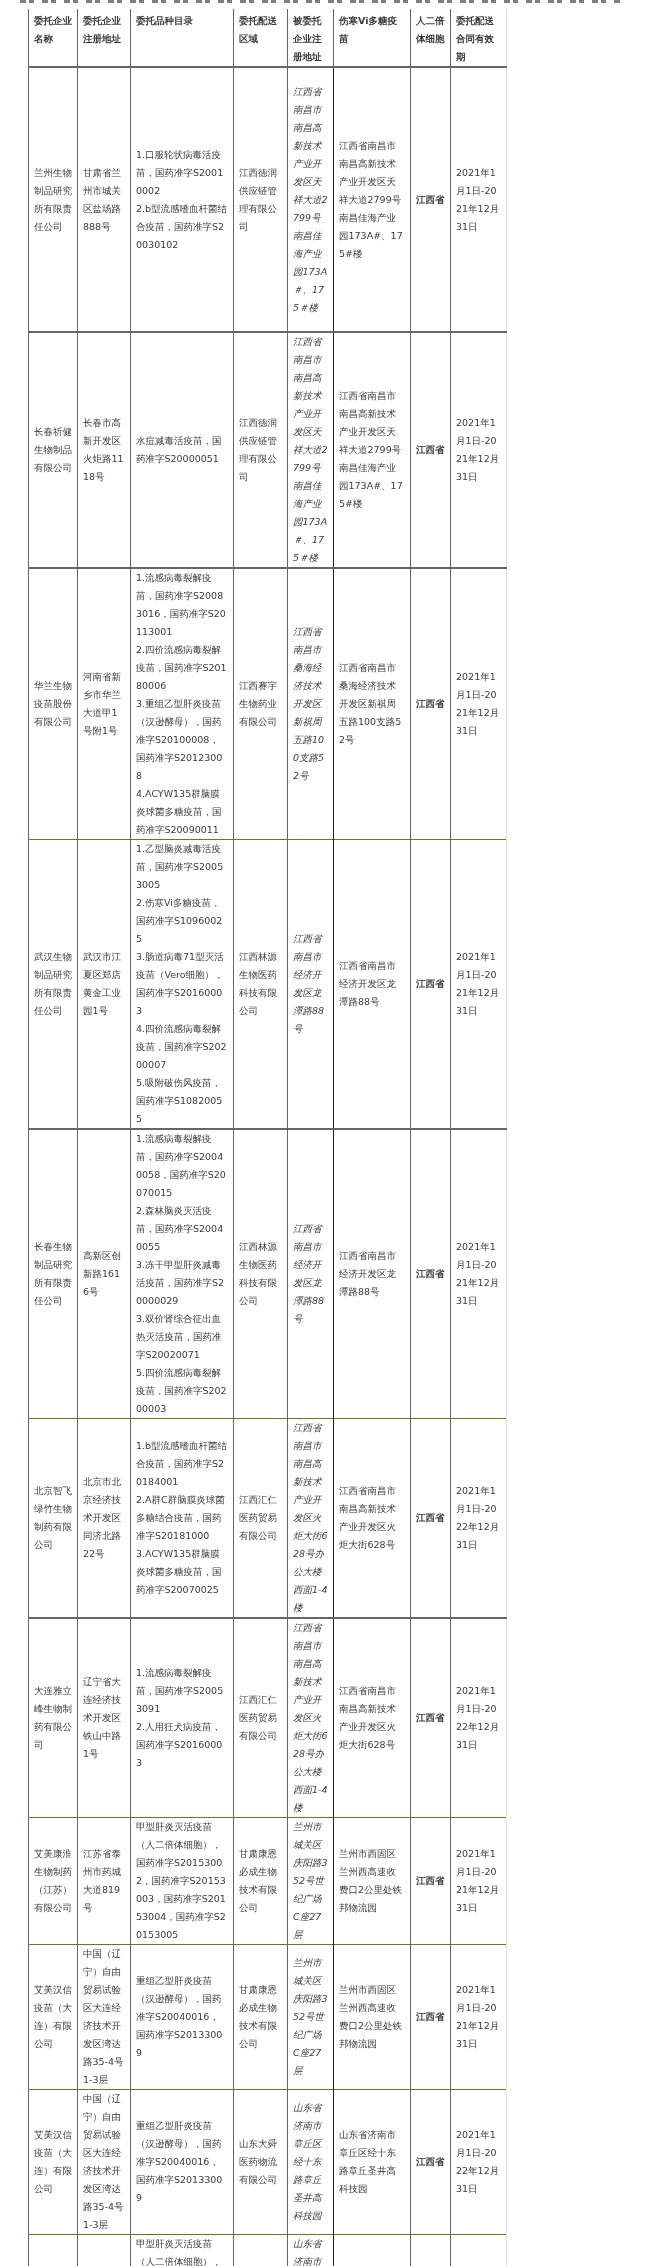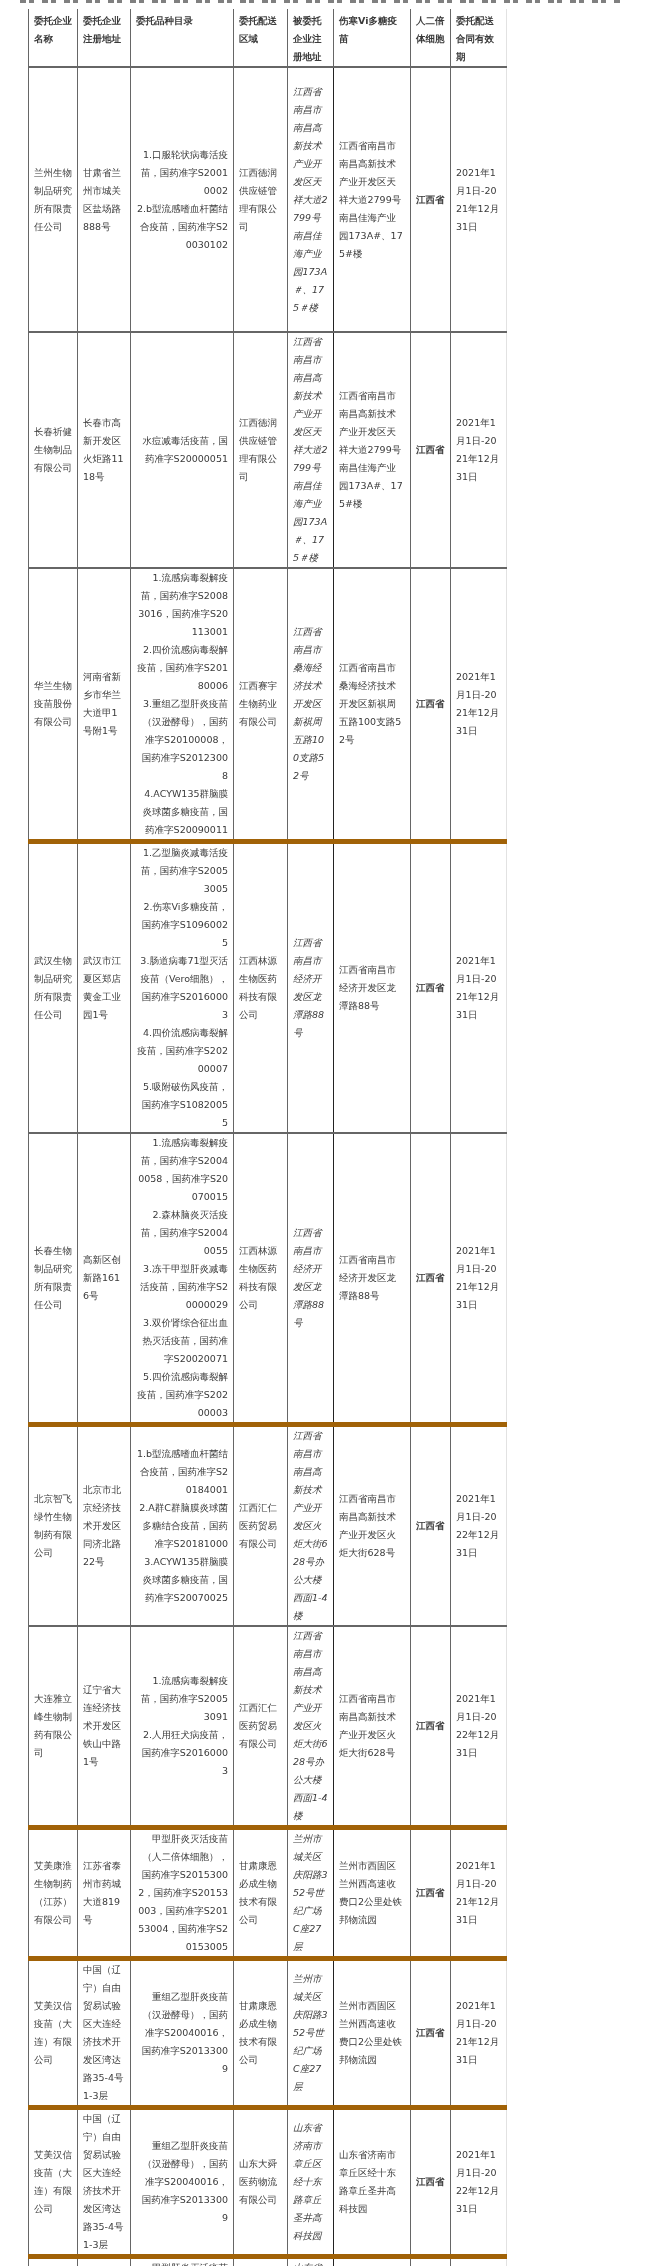--- a/index.html
+++ b/index.html
@@ -11,23 +11,23 @@
   col.c1{width:49px} col.c2{width:53px} col.c3{width:103px} col.c4{width:54px}
   col.c5{width:46px} col.c6{width:77px} col.c7{width:40px} col.c8{width:56px}
   th, td { border-left:1px solid #666; border-right:1px solid #666; padding:0 5px; vertical-align:middle;
            font-size:9.5px; line-height:18px; text-align:left; font-weight:normal; color:#3a3a3a;
            word-break:break-all; overflow-wrap:anywhere; }
   td.c5 { border-left:1px solid #222; border-right:1px solid #222;font-style:italic; }
   td.c7 { border-left:1px solid #222;font-weight:bold; }
   th { vertical-align:top; padding-top:3px; }
   tr.head th { border-bottom:2px solid #666; height:22px;font-weight:bold; }
   tr.data td { border-top:2px solid #666; }
-  tr.data.thin td { border-top:5px solid #a16207; }
+  tr.data.thin td { border-top:1px solid #a16207; }
   .outer { border-right:1px solid #e2e2e2; }
-  .item { display:block;text-align:right; }
+  .item { display:block; }
 </style>
 </head>
 <body>
 
 <div class="topline">
     <span></span>
   </div>
 
 <table>
   <colgroup>

